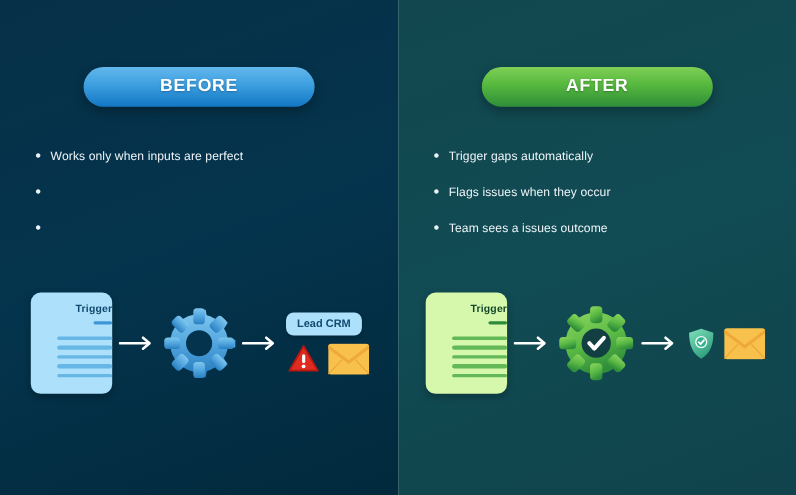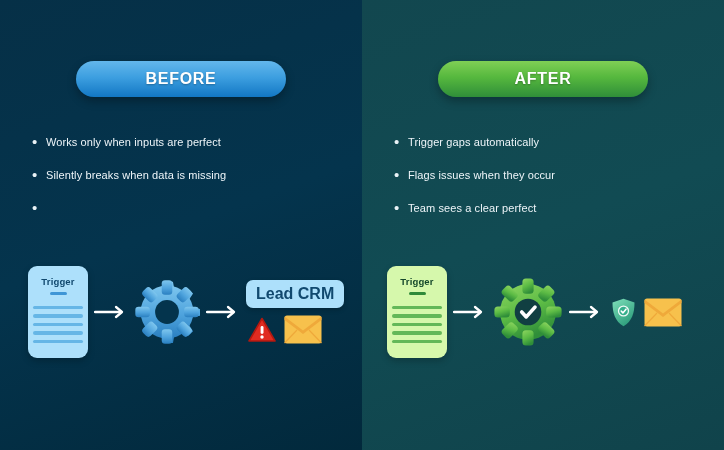--- a/index.html
+++ b/index.html
@@ -40,23 +40,23 @@
   
   .flow{
     position:absolute;left:0;right:0;top:262px;height:100px;
     display:flex;align-items:center;
   }
   .flow-before{padding-left:28px;}
   .flow-after{padding-left:25px;}
 
   
   .doccard{
-    position:relative;width:60px;height:92px;border-radius:9px;flex:0 0 auto;
+    position:relative;width:74px;height:92px;border-radius:9px;flex:0 0 auto;
     box-shadow:0 3px 7px rgba(0,0,0,.22);
-    display:flex;flex-direction:column;align-items:center;padding-top:10px;
+    display:flex;flex-direction:column;align-items:flex-end;padding-top:10px;
     box-sizing:border-box;
   }
   .doccard-before{background:#ade0fb;}
   .doccard-after{background:#d6f8ac;}
   .doc-title{font-size:9.5px;font-weight:bold;letter-spacing:.15px;}
   .doc-title-before{color:#11496f;}
   .doc-title-after{color:#15482b;}
   .doc-underline{width:17px;height:3px;border-radius:2px;margin-top:5px;}
   .doc-underline-before{background:#3f96d6;}
   .doc-underline-after{background:#2f8a39;}
@@ -71,21 +71,21 @@
   .arrow-b{width:46px;}
 
   
   .gear{flex:0 0 auto;display:flex;align-items:center;justify-content:center;}
 
   
   .output{flex:0 0 auto;position:relative;display:flex;flex-direction:column;align-items:flex-start;}
   .badge{
     display:inline-flex;align-items:flex-end;gap:6px;
     border-radius:7px;padding:5px 10px;margin-bottom:7px;
-    font-size:16px;font-weight:bold;white-space:nowrap;
+    font-size:10px;font-weight:bold;white-space:nowrap;
     box-shadow:0 2px 5px rgba(0,0,0,.20);
   }
   .badge-before{background:#ade0fb;color:#11496f;}
   .badge-after{background:#d6f8ac;color:#15482b;}
   .out-icons{display:flex;align-items:center;gap:8px;padding-left:2px;}
   .icon-wrap{display:flex;align-items:center;justify-content:center;}
 </style>
 </head>
 <body>
 
@@ -97,21 +97,20 @@
       <span>BEFORE</span>
     </div>
 
     <div class="bullets">
       <div class="bullet">
         <span class="bullet-dot">•</span>
         <span class="bullet-text">Works only when inputs are perfect</span>
       </div>
       <div class="bullet">
         <span class="bullet-dot">•</span>
-        <span class="bullet-text">Silently breaks when data is missing</span>
       </div>
       <div class="bullet">
         <span class="bullet-dot">•</span>
       </div>
     </div>
 
     <div class="flow flow-before">
 
       <div class="doccard doccard-before">
         <div class="doc-title doc-title-before">Trigger</div>
@@ -203,21 +202,21 @@
       <div class="bullet">
         <span class="bullet-dot">•</span>
         <span class="bullet-text">Trigger gaps automatically</span>
       </div>
       <div class="bullet">
         <span class="bullet-dot">•</span>
         <span class="bullet-text">Flags issues when they occur</span>
       </div>
       <div class="bullet">
         <span class="bullet-dot">•</span>
-        <span class="bullet-text">Team sees a clear perfect</span>
+        <span class="bullet-text">Team sees a issues outcome</span>
       </div>
     </div>
 
     <div class="flow flow-after">
 
       <div class="doccard doccard-after">
         <div class="doc-title doc-title-after">Trigger</div>
         <div class="doc-underline doc-underline-after"></div>
         <div class="doc-lines">
           <div class="doc-line doc-line-after"></div>

